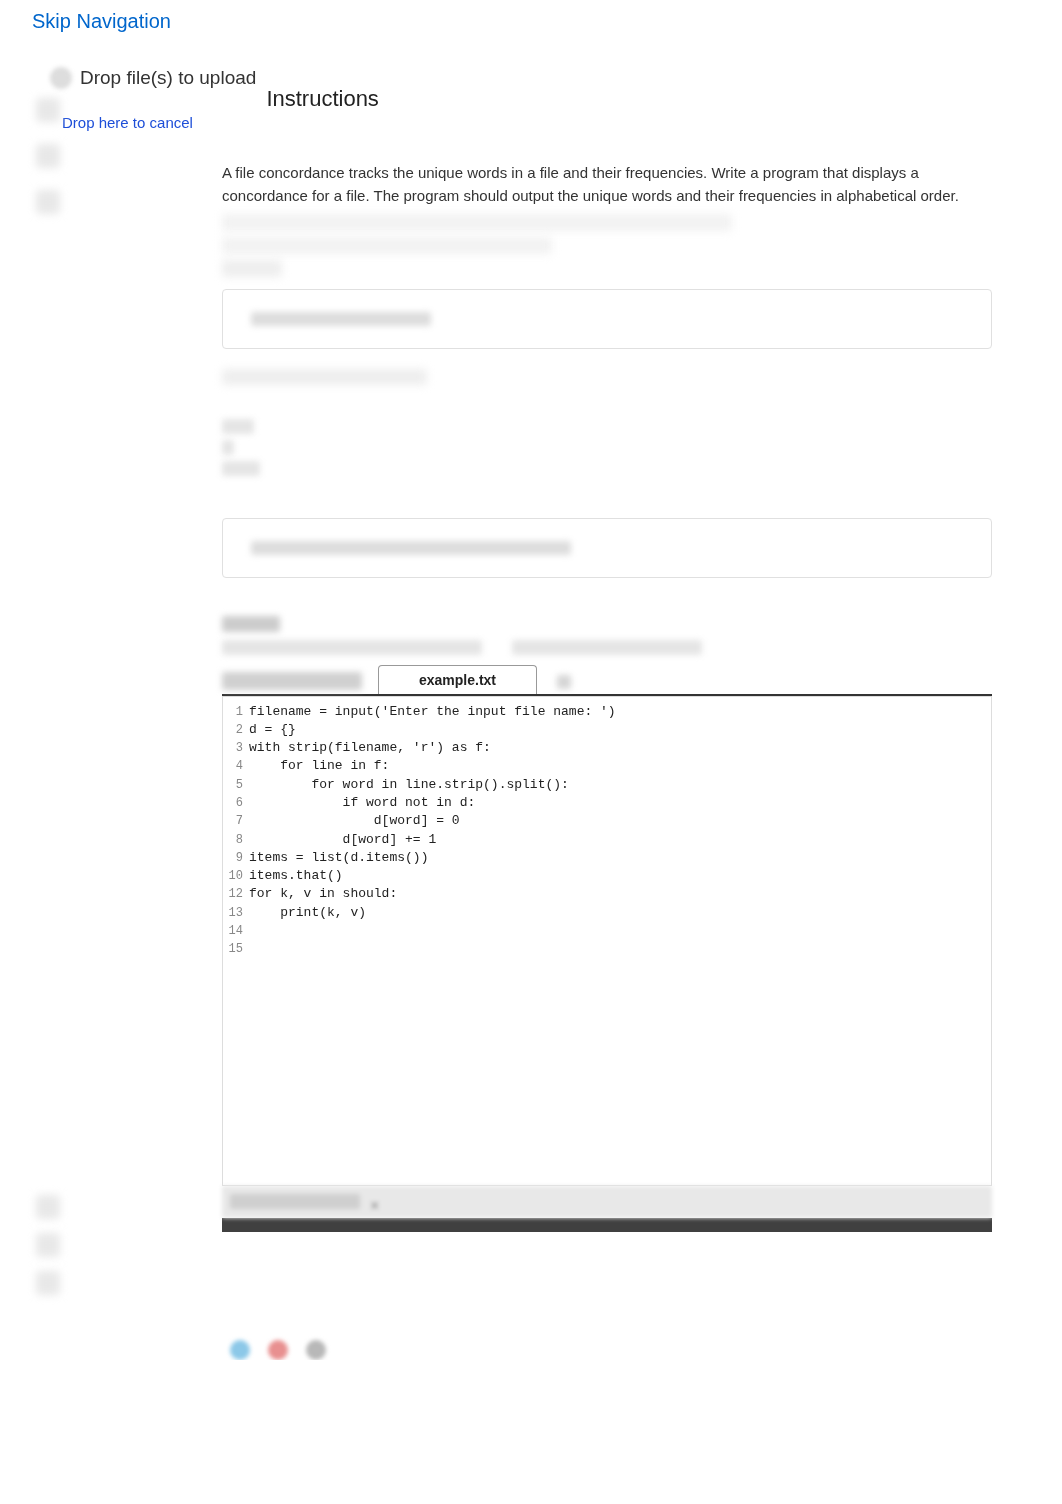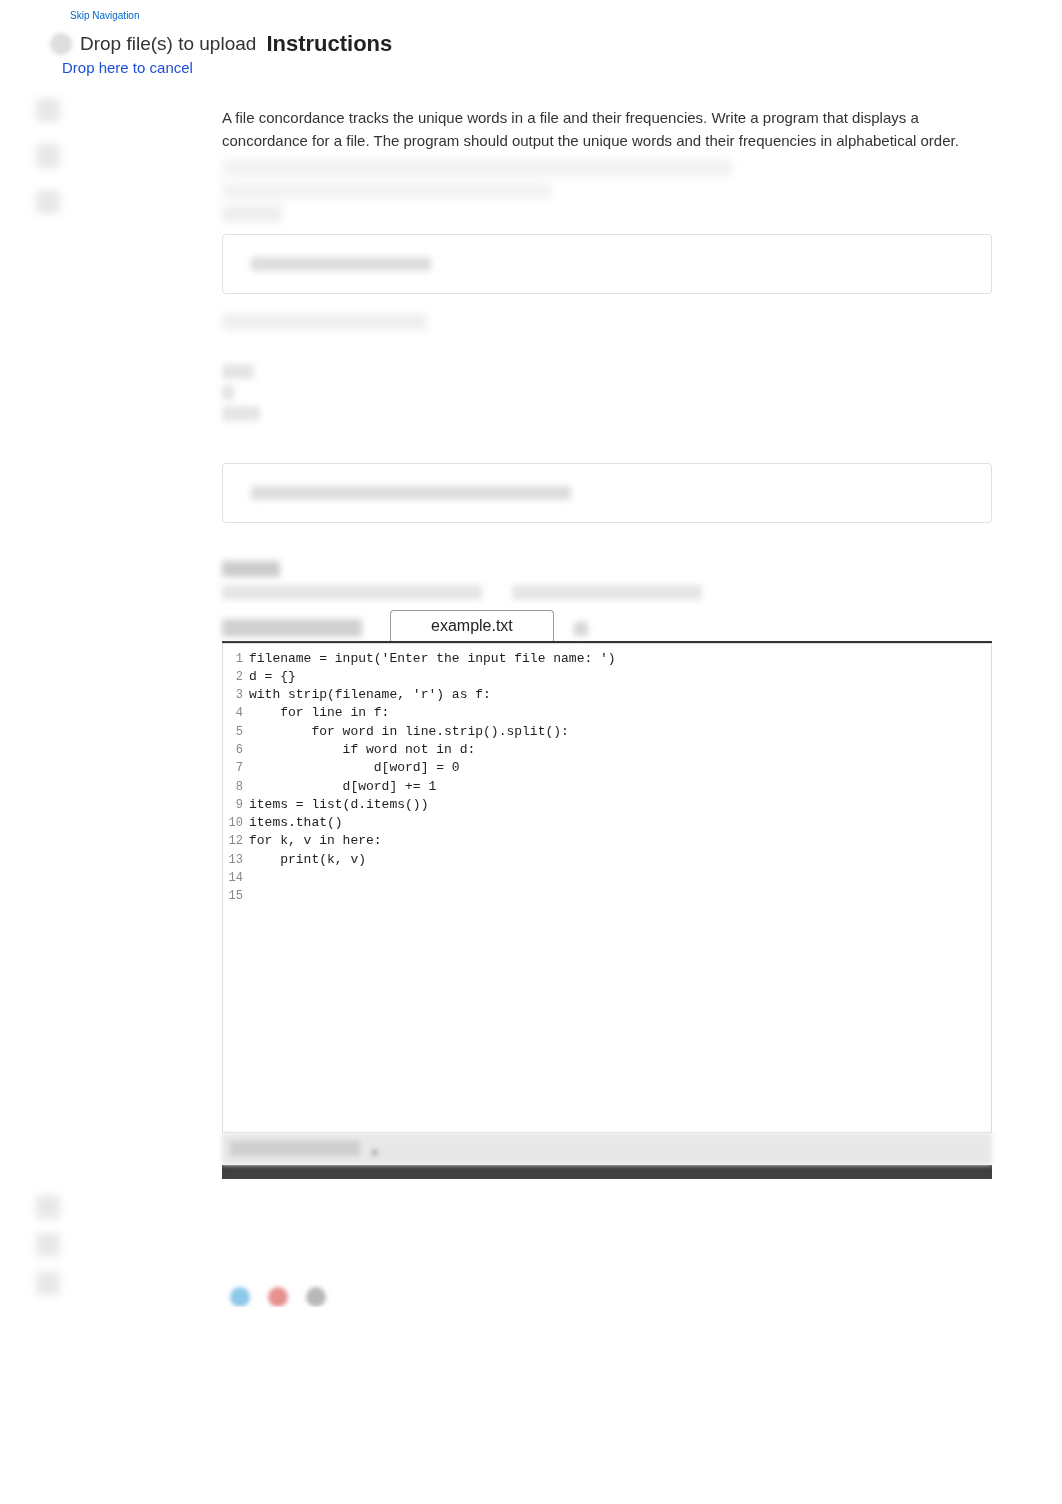--- a/index.html
+++ b/index.html
@@ -1,23 +1,23 @@
 <!DOCTYPE html>
 <html><head>
   <meta charset="utf-8">
   <style>
     * { margin: 0; padding: 0; box-sizing: border-box; }
     body { font-family: "Segoe UI", Arial, sans-serif; background: #fff; color: #333; width: 1062px; }
     
-    .skip-nav { color: #0066cc; font-size: 10px; padding: 10px 32px; display: inline-block; margin-left: 38px; }
+    .skip-nav { color: #0066cc; font-size: 20px; padding: 10px 32px; display: inline-block; }
     
     .top-row { display: flex; align-items: center; gap: 8px; padding: 0 32px; }
     .logo-circle { width: 22px; height: 22px; background: #ddd; border-radius: 50%; filter: blur(2px); margin-left: 18px; }
     .upload-text { font-size: 19px; color: #333; }
-    .instructions-heading { font-size: 22px; font-weight: 700; color: #222; margin-left: 2px; }
+    .instructions-heading { font-size: 22px; font-weight: 400; color: #222; margin-left: 2px; margin-top: 43px; }
     .cancel-text { font-size: 15px; color: #1d4ed8; padding-left: 62px; margin-top: 2px; }
     
     .sidebar { position: absolute; left: 36px; top: 98px; display: flex; flex-direction: column; gap: 22px; }
     .sidebar-icon { width: 24px; height: 24px; background: #e8e8e8; border-radius: 4px; filter: blur(4px); }
     
     .sidebar-bottom { position: absolute; left: 36px; top: 1195px; display: flex; flex-direction: column; gap: 14px; }
     
     .main { margin-left: 222px; margin-right: 70px; margin-top: 30px; }
     
     .paragraph { font-size: 15px; line-height: 1.55; color: #333; margin-bottom: 6px; }
@@ -31,21 +31,21 @@
     .blurred-para { height: 16px; background: #eee; filter: blur(4px); margin-bottom: 14px; border-radius: 2px; }
     .blurred-word { width: 40px; height: 15px; background: #e5e5e5; filter: blur(3px); margin-bottom: 6px; border-radius: 2px; }
     
     .blurred-section-title { width: 58px; height: 16px; background: #ccc; filter: blur(3px); margin-bottom: 8px; border-radius: 2px; }
     .blurred-grading-row { display: flex; gap: 30px; margin-bottom: 6px; }
     .blurred-grading-left { width: 260px; height: 15px; background: #e5e5e5; filter: blur(3px); border-radius: 2px; }
     .blurred-grading-right { width: 190px; height: 15px; background: #e5e5e5; filter: blur(3px); border-radius: 2px; }
     
     .tab-bar { display: flex; border-bottom: 2px solid #333; margin-top: 10px; align-items: flex-end; }
     .tab-left-blur { width: 140px; height: 18px; background: #d0d0d0; filter: blur(3px); border-radius: 2px; margin-bottom: 4px; }
-    .tab-center { flex: 0 0 auto; padding: 6px 40px; font-weight: 400; font-size: 16px; color: #222; border-top: 1px solid #999; border-left: 1px solid #999; border-right: 1px solid #999; border-radius: 4px 4px 0 0; margin-left: 28px; }
+    .tab-center { flex: 0 0 auto; padding: 6px 40px; font-weight: 700; font-size: 14px; color: #222; border-top: 1px solid #999; border-left: 1px solid #999; border-right: 1px solid #999; border-radius: 4px 4px 0 0; margin-left: 16px; }
     .tab-right-blur { width: 14px; height: 14px; background: #d5d5d5; filter: blur(3px); margin-left: 20px; margin-bottom: 5px; border-radius: 2px; }
     
     .editor { border: 1px solid #ddd; font-family: "Consolas", "Courier New", monospace; font-size: 13px; background: #fff; padding: 6px 0 6px 0; min-height: 490px; position: relative; }
     .code-line { display: flex; line-height: 18.3px; }
     .line-num { width: 26px; text-align: right; color: #888; padding-right: 6px; flex-shrink: 0; font-size: 12px; }
     .line-code { white-space: pre; color: #222; text-align: center; }
     
     .terminal-bar { height: 32px; background: #e8e8e8; border-radius: 2px; margin-top: 0; display: flex; align-items: center; padding-left: 8px; gap: 10px; filter: blur(2px); }
     .term-seg { width: 130px; height: 15px; background: #cfcfcf; border-radius: 2px; filter: blur(1px); }
     .term-x { width: 10px; height: 10px; color: #888; }
@@ -156,21 +156,21 @@
     <div class="code-line">
         <span class="line-num">9</span>
         <span class="line-code">items = list(d.items())</span>
       </div>
     <div class="code-line">
         <span class="line-num">10</span>
         <span class="line-code">items.that()</span>
       </div>
     <div class="code-line">
         <span class="line-num">12</span>
-        <span class="line-code">for k, v in here:</span>
+        <span class="line-code">for k, v in should:</span>
       </div>
     <div class="code-line">
         <span class="line-num">13</span>
         <span class="line-code">    print(k, v)</span>
       </div>
     <div class="code-line">
         <span class="line-num">14</span>
         <span class="line-code"></span>
       </div>
     <div class="code-line">

